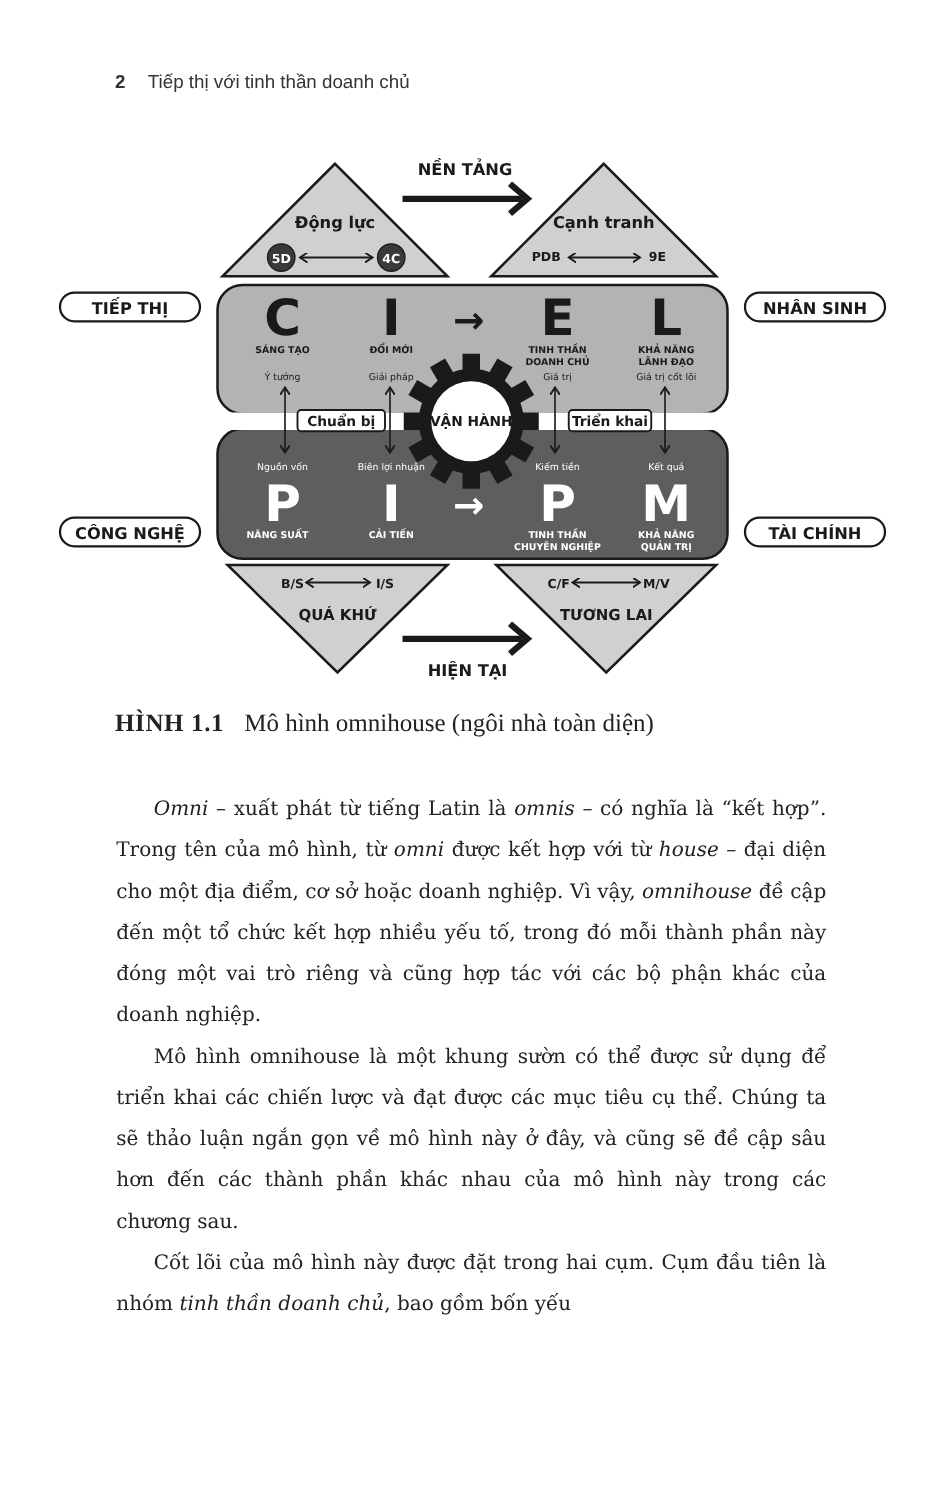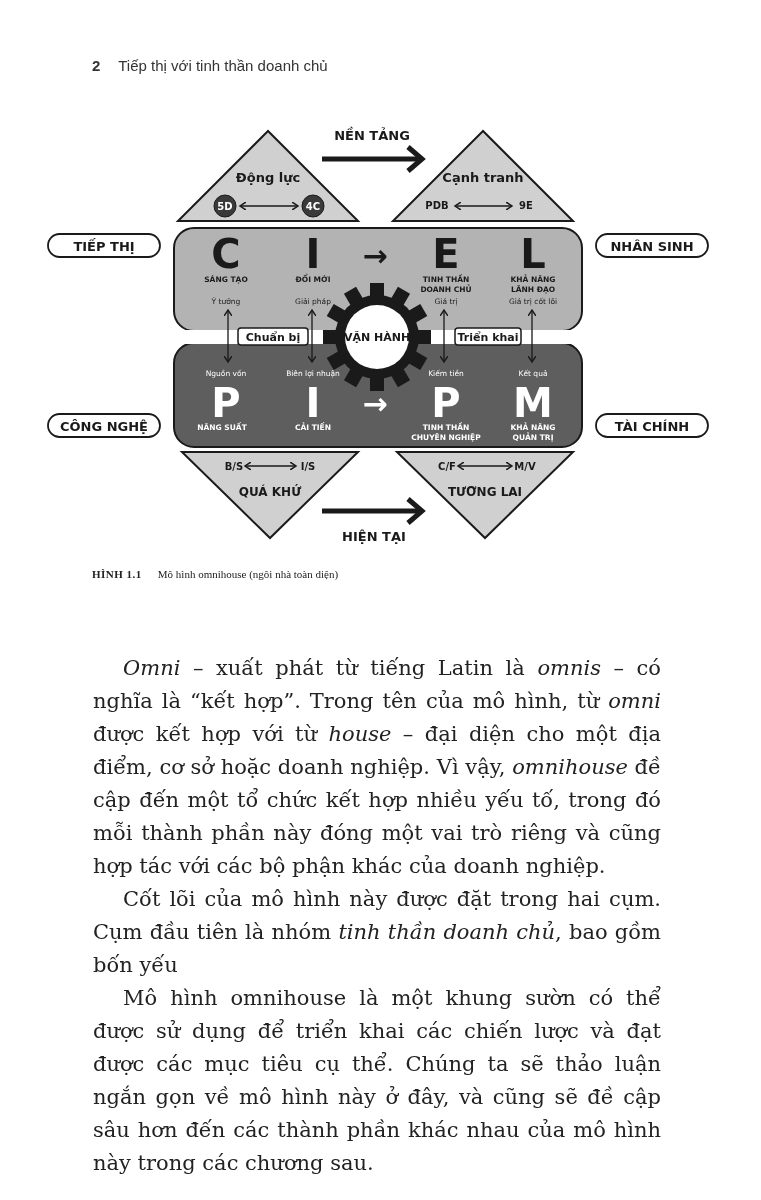--- a/index.html
+++ b/index.html
@@ -2,23 +2,23 @@
 <html><head>
 <meta charset="utf-8">
 <style>
   html, body { margin:0; padding:0; background:#ffffff; }
   body { width:761px; height:1200px; position:relative; overflow:hidden; color:#222; }
   .running-head { position:absolute; left:92px; top:57px; font-family:"Liberation Sans", "DejaVu Sans", sans-serif; font-size:15px; color:#333;text-align:right; }
   .running-head .pageno { font-weight:bold; margin-right:14px; }
   .diagram { position:absolute; left:0; top:115px; width:761px; height:440px; }
   .diagram svg { display:block; }
   .svgt { font-family:"DejaVu Sans", "Liberation Sans", sans-serif; font-weight:bold; }
-  .caption { position:absolute; left:92px; top:568px; font-family:"Liberation Serif", "DejaVu Serif", serif; font-size:11px; color:#222; }
+  .caption { position:absolute; left:92px; top:568px; font-family:"Liberation Serif", "DejaVu Serif", serif; font-size:20px; color:#222; }
   .caption .lbl { font-weight:bold; letter-spacing:0.5px; margin-right:16px; }
-  .body { position:absolute; left:93px; top:652px; width:568px; font-family:"DejaVu Serif", "Liberation Serif", serif; font-size:21px; line-height:33px; color:#222; text-align:justify; }
+  .body { position:absolute; left:93px; top:630px; width:568px; font-family:"DejaVu Serif", "Liberation Serif", serif; font-size:16px; line-height:33px; color:#222; text-align:justify; }
   .body p { margin:0 0 0 0; text-indent:30px; }
   .body p + p { margin-top:0; }
   .body em { font-style:italic; }
 </style>
 </head>
 <body>
 
 <div class="running-head">
   <span class="pageno">2</span>
   <span>Tiếp thị với tinh thần doanh chủ</span>
@@ -170,15 +170,15 @@
   <text class="svgt" x="374" y="541" font-size="13" text-anchor="middle" fill="#1a1a1a">HIỆN TẠI</text>
 </svg>
 </div>
 
 <div class="caption">
   <span class="lbl">HÌNH 1.1</span><span>Mô hình omnihouse (ngôi nhà toàn diện)</span>
 </div>
 
 <div class="body">
   <p><em>Omni</em><span> – xuất phát từ tiếng Latin là </span><em>omnis</em><span> – có nghĩa là “kết hợp”. Trong tên của mô hình, từ </span><em>omni</em><span> được kết hợp với từ </span><em>house</em><span> – đại diện cho một địa điểm, cơ sở hoặc doanh nghiệp. Vì vậy, </span><em>omnihouse</em><span> đề cập đến một tổ chức kết hợp nhiều yếu tố, trong đó mỗi thành phần này đóng một vai trò riêng và cũng hợp tác với các bộ phận khác của doanh nghiệp.</span></p>
+  <p>Mô hình omnihouse là một khung sườn có thể được sử dụng để triển khai các chiến lược và đạt được các mục tiêu cụ thể. Chúng ta sẽ thảo luận ngắn gọn về mô hình này ở đây, và cũng sẽ đề cập sâu hơn đến các thành phần khác nhau của mô hình này trong các chương sau.</p>
   <p><span>Cốt lõi của mô hình này được đặt trong hai cụm. Cụm đầu tiên là nhóm </span><em>tinh thần doanh chủ</em><span>, bao gồm bốn yếu</span></p>
-  <p>Mô hình omnihouse là một khung sườn có thể được sử dụng để triển khai các chiến lược và đạt được các mục tiêu cụ thể. Chúng ta sẽ thảo luận ngắn gọn về mô hình này ở đây, và cũng sẽ đề cập sâu hơn đến các thành phần khác nhau của mô hình này trong các chương sau.</p>
 </div>
 
 </body></html>

